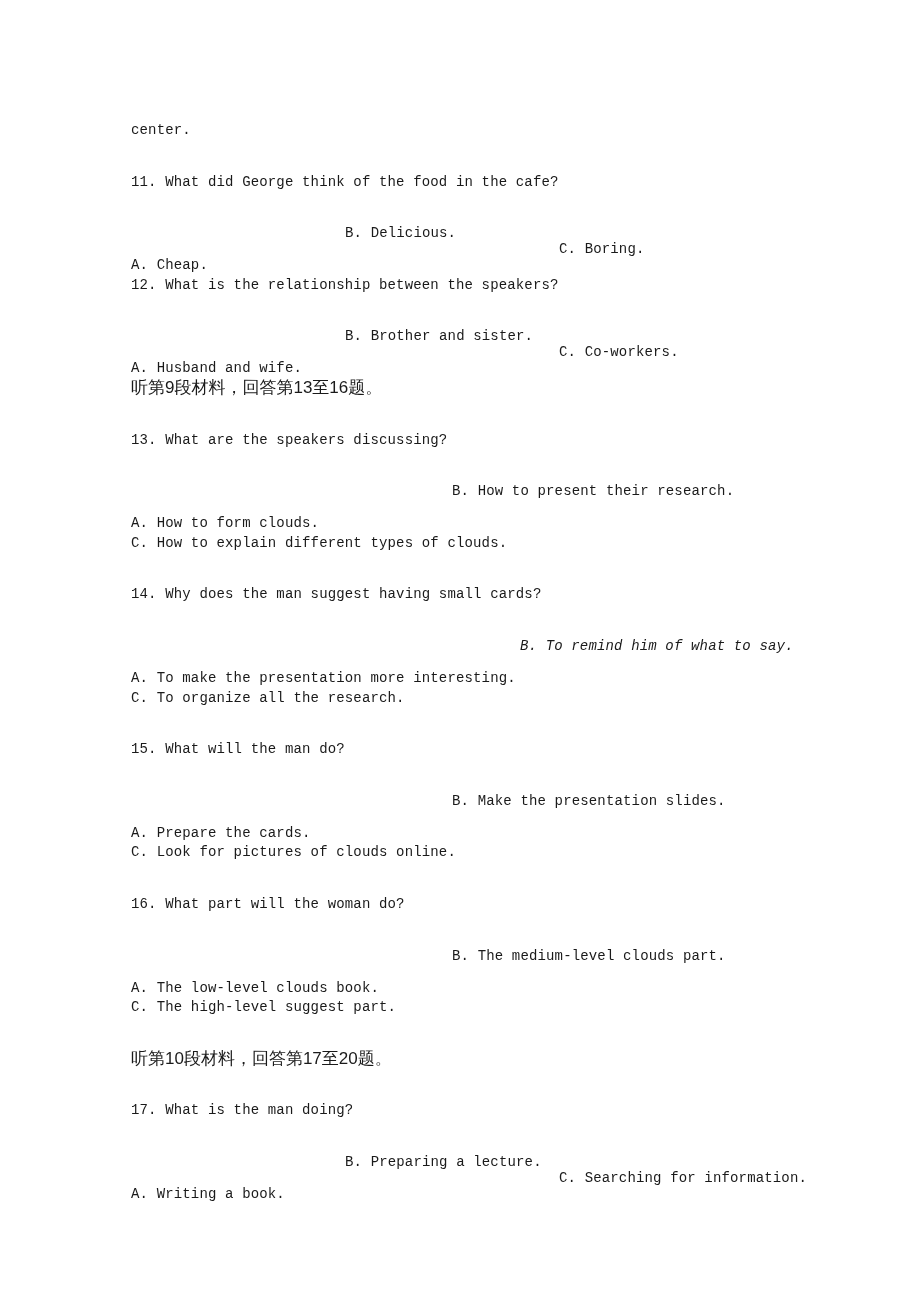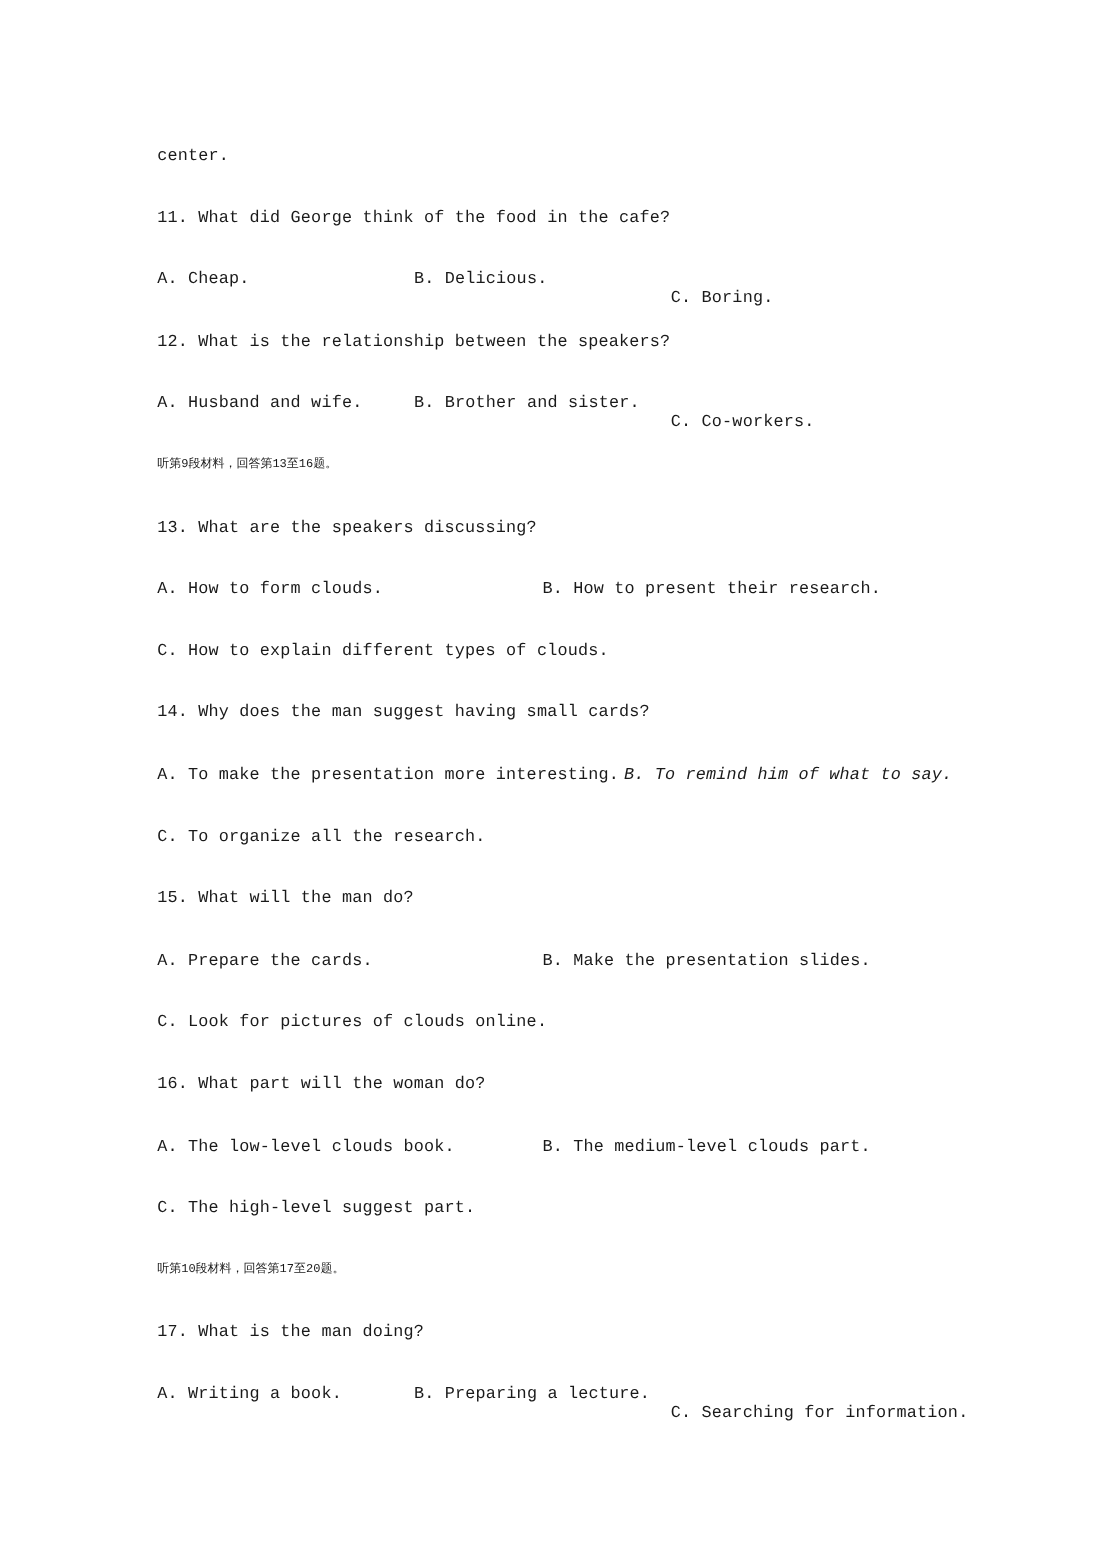--- a/index.html
+++ b/index.html
@@ -25,31 +25,31 @@
   .line {
     position: absolute;
     left: 131px;
     height: 20px;
     line-height: 20px;
     font-size: 14px;
     white-space: pre;
     letter-spacing: 0.15px;
   }
   .cn {
-    font-family: Liberation Mono, monospace;
-    font-size: 10px;
+    font-family: Liberation Sans, sans-serif;
+    font-size: 17px;
     letter-spacing: 0;
     text-align: center;
   }
   .opt {
     position: absolute;
     top: 0;
     white-space: pre;
   }
-  .opt-a { left: 0; }
+  .opt-a { left: 0; margin-top: 32px; }
   .opt-b3 { left: 214px; }
   .opt-c3 { left: 428px; margin-top: 16px; }
   .opt-b2 { left: 321px; text-align: right; }
   .opt-b14 { left: 389px; font-style: italic; }
 </style>
 </head>
 <body>
 
 <div class="page">
 

